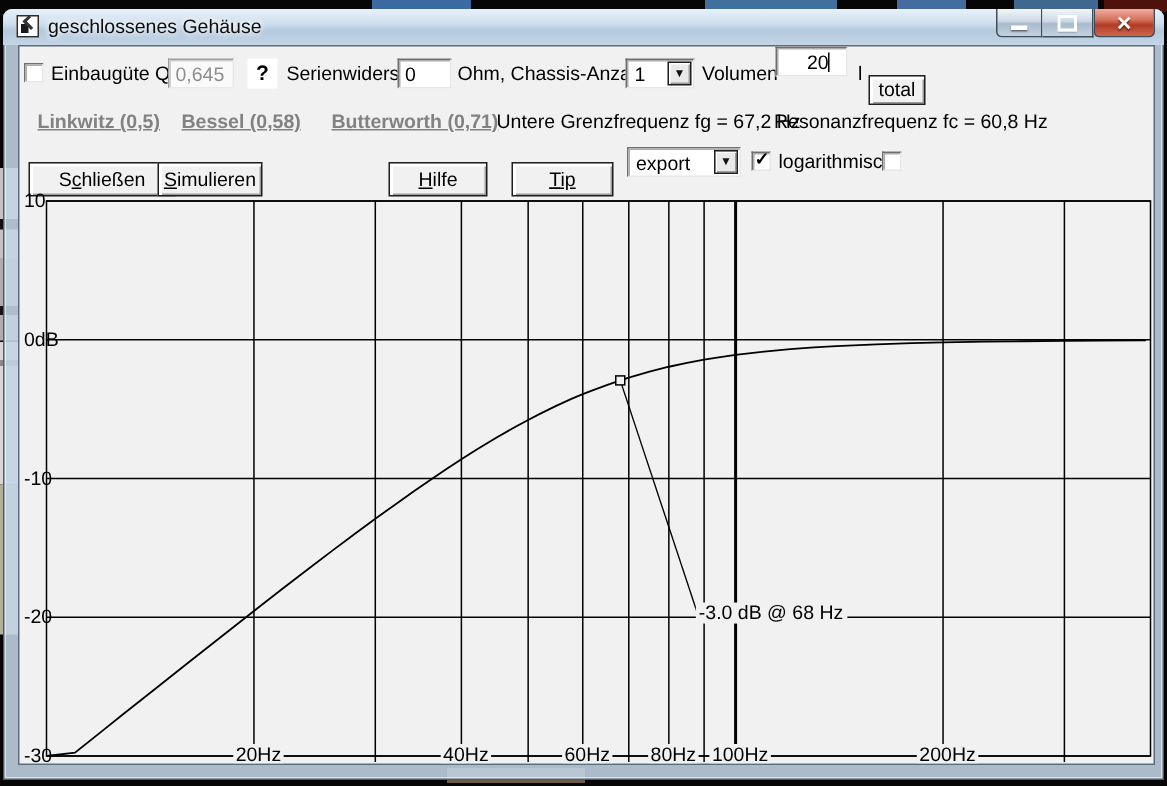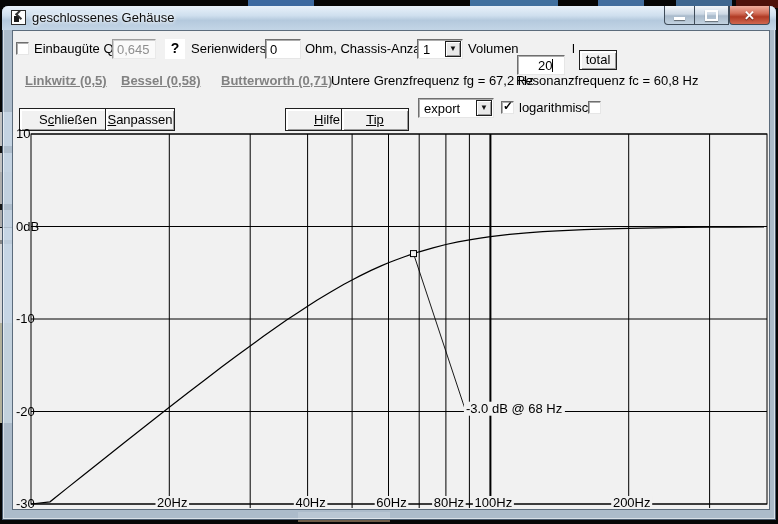--- a/index.html
+++ b/index.html
@@ -132,33 +132,33 @@
     <div class="sunken disabled" style="left:99px;top:8px;width:44px;"><span>0,645</span></div>
     <div class="helpbtn" style="left:152px;top:8px;">?</div>
     <div class="lbl" style="left:178px;top:8px;">Serienwiderstand</div>
     <div class="sunken" style="left:252px;top:8px;width:36px;"><span>0</span></div>
     <div class="lbl" style="left:292px;top:8px;">Ohm, Chassis-Anzahl</div>
     <div class="ddown" style="left:404px;top:8px;width:46px;">
       <span class="val">1</span>
       <span class="ddarrow">▼</span>
     </div>
     <div class="lbl" style="left:455px;top:8px;">Volumen</div>
-    <div class="sunken" style="left:504px;top:24px;width:48px;padding-left:20px;"><span>20</span><span class="caret"></span></div>
+    <div class="sunken" style="left:504px;top:0;width:48px;padding-left:20px;"><span>20</span><span class="caret"></span></div>
     <div class="lbl" style="left:559px;top:8px;">l</div>
     <div class="btn3d smallbtn" style="left:566px;top:8px;width:38px;">total</div>
 
     <div class="linklbl" style="left:12px;top:42px;">Linkwitz (0,5)</div>
     <div class="linklbl" style="left:108px;top:42px;">Bessel (0,58)</div>
     <div class="linklbl" style="left:208px;top:42px;">Butterworth (0,71)</div>
     <div class="lbl" style="left:318px;top:40px;">Untere Grenzfrequenz fg = 67,2 Hz</div>
     <div class="lbl" style="left:503px;top:40px;">Resonanzfrequenz fc = 60,8 Hz</div>
 
     <div class="btn3d" style="left:6px;top:66px;width:98px;"><span>S</span><u>c</u><span>hließen</span></div>
-    <div class="btn3d" style="left:92px;top:66px;width:70px;"><span></span><u>S</u><span>anpassen</span></div>
-    <div class="btn3d" style="left:272px;top:66px;width:84px;"><span></span><u>H</u><span>ilfe</span></div>
+    <div class="btn3d" style="left:92px;top:66px;width:70px;"><span></span><u>S</u><span>imulieren</span></div>
+    <div class="btn3d" style="left:246px;top:66px;width:66px;"><span></span><u>H</u><span>ilfe</span></div>
     <div class="btn3d" style="left:328px;top:66px;width:68px;text-decoration:underline;"><span></span><u>T</u><span>ip</span></div>
     <div class="ddown" style="left:405px;top:67px;width:76px;">
       <span class="val">export</span>
       <span class="ddarrow">▼</span>
     </div>
     <div class="cbx checked" style="left:488px;top:70px;"></div>
     <div class="lbl" style="left:506px;top:67px;">logarithmisch</div>
     <div class="cbx" style="left:575px;top:70px;"></div>
 
     <div id="chart-host"><svg width="756" height="383" viewBox="0 0 756 383" font-family="Liberation Sans, sans-serif">

